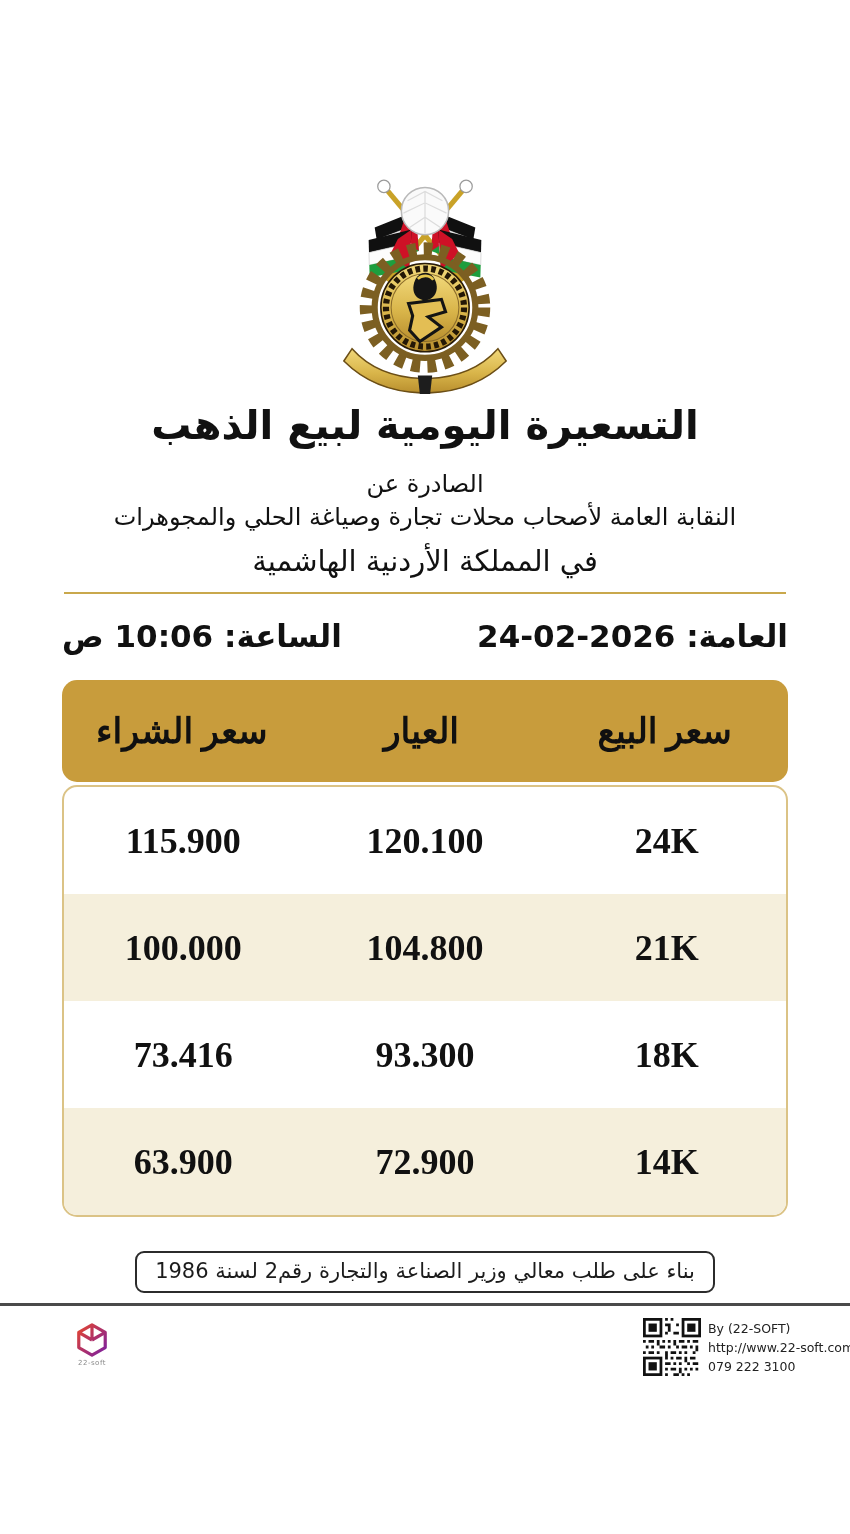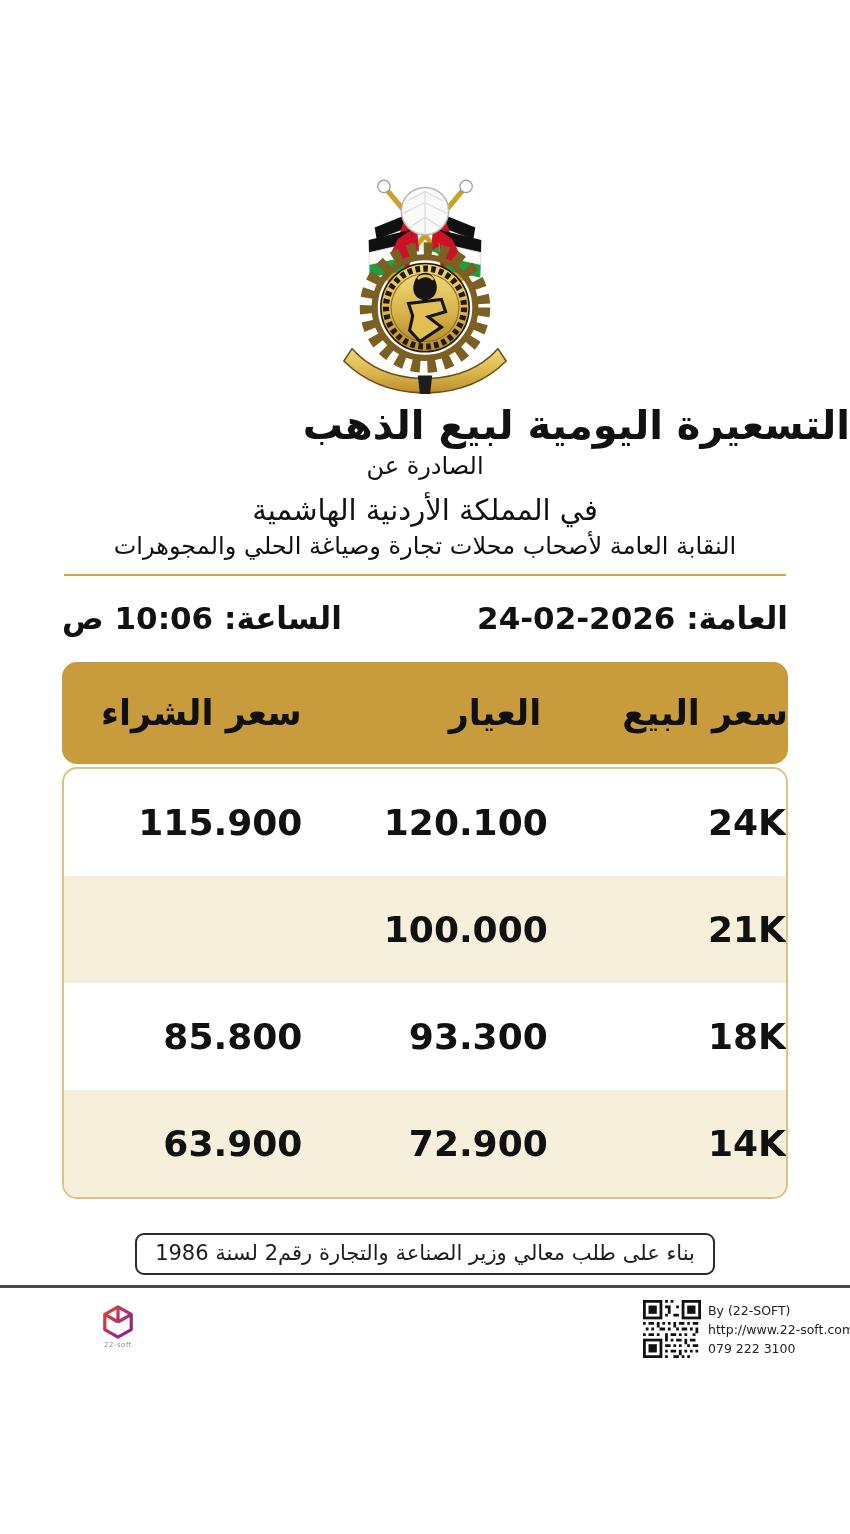--- a/index.html
+++ b/index.html
@@ -7,21 +7,21 @@
     width:850px;height:1534px;background:#ffffff;
     font-family:"DejaVu Sans","Liberation Sans",sans-serif;
     color:#111;position:relative;overflow:hidden;
   }
   .page{position:absolute;inset:0;}
 
   .emblem-wrap{width:200px;margin:172px auto 0;}
   .emblem-wrap svg{display:block;width:200px;height:226px;}
 
   .title{
-    margin:0;margin-top:0px;
+    margin:18px;margin-top:0px;text-align:center;
     font-size:40px;font-weight:bold;line-height:54px;letter-spacing:0;
   }
   .sub{text-align:center;}
   .sub1{margin-top:0;font-size:24px;}
   .sub2{margin-top:5px;font-size:24px;}
   .sub3{margin-top:13px;font-size:29px;}
   .gold-sep{
     width:722px;margin:14px auto 0;height:0;
     border-top:2px solid #C9A84C;
   }
@@ -38,39 +38,39 @@
     background:#C89C3C;border-radius:15px;height:102px;
     display:flex;align-items:center;
     font-size:35px;font-weight:bold;color:#101010;
   }
   .tbody{
     margin-top:3px;background:#fff;
     border:2px solid #DBC386;border-radius:15px;overflow:hidden;
   }
   .trow{height:107px;display:flex;align-items:center;font-size:36px;font-weight:bold;}
   .trow:nth-child(even){background:#F5EFDC;}
-  .cell{}
+  .cell{text-align:center;font-family:Liberation Serif, serif;}
   .c1{flex:0 0 33%;}
   .c2{flex:0 0 34%;}
   .c3{flex:0 0 33%;}
 
   .notebox{
     direction:rtl;width:fit-content;margin:34px auto 0;
     border:2px solid #2b2b2b;border-radius:9px;
     padding:6px 18px 8px;font-size:21px;color:#1c1c1c;
   }
   .bottomline{margin-top:10px;border-top:3px solid #4a4a4a;width:100%;}
 
   .credits{position:relative;height:150px;}
   .qr{position:absolute;left:643px;top:12px;width:58px;height:58px;}
   .credit-text{
     position:absolute;left:708px;top:14px;direction:ltr;
     font-size:12.5px;line-height:1.5;color:#222;white-space:nowrap;
   }
-  .brand{position:absolute;left:70px;top:16px;width:44px;text-align:center;margin-left:26px;}
+  .brand{position:absolute;left:70px;top:16px;width:44px;text-align:center;}
   .brand svg{width:34px;height:36px;display:block;margin:0 auto;}
   .brand-label{font-size:7px;color:#8a8a8a;margin-top:1px;letter-spacing:.5px;}
 </style>
 </head>
 <body>
 
 <div class="page">
 
   <div class="emblem-wrap">
     <svg viewBox="0 0 190 220" aria-hidden="true">
@@ -115,22 +115,22 @@
       <polygon points="79,128 111,124 115,136 98,141 111,151 90,165 80,154 83,140" fill="#E3BE54" stroke="#141414" stroke-width="3"></polygon>
 
       <path d="M24,172 C40,190 64,200 92,201 L91,215 C60,214 36,204 16,184 Z" fill="url(#gold)" stroke="#6b4e16" stroke-width="1.5"></path>
       <path d="M166,172 C150,190 126,200 98,201 L99,215 C130,214 154,204 174,184 Z" fill="url(#gold)" stroke="#6b4e16" stroke-width="1.5"></path>
       <polygon points="88,198 102,198 100,216 90,216" fill="#1d1d1d"></polygon>
     </svg>
   </div>
 
   <h1 class="title" dir="rtl">التسعيرة اليومية لبيع الذهب</h1>
   <div class="sub sub1" dir="rtl">الصادرة عن</div>
+  <div class="sub sub2" dir="rtl">النقابة العامة لأصحاب محلات تجارة وصياغة الحلي والمجوهرات</div>
   <div class="sub sub3" dir="rtl">في المملكة الأردنية الهاشمية</div>
-  <div class="sub sub2" dir="rtl">النقابة العامة لأصحاب محلات تجارة وصياغة الحلي والمجوهرات</div>
   <div class="gold-sep"></div>
 
   <div class="daterow">
     <div>
       <span>العامة:</span>
       <span class="ltr">24-02-2026</span>
     </div>
     <div>
       <span>الساعة:</span>
       <span>10:06 ص</span>
@@ -144,26 +144,27 @@
       <div class="cell c3">سعر الشراء</div>
     </div>
     <div class="tbody">
       <div class="trow">
         <div class="cell c1">24K</div>
         <div class="cell c2">120.100</div>
         <div class="cell c3">115.900</div>
       </div>
       <div class="trow">
         <div class="cell c1">21K</div>
+        <div class="cell c2">104.800</div>
         <div class="cell c3">100.000</div>
       </div>
       <div class="trow">
         <div class="cell c1">18K</div>
         <div class="cell c2">93.300</div>
-        <div class="cell c3">85.800</div>
+        <div class="cell c3">73.416</div>
       </div>
       <div class="trow">
         <div class="cell c1">14K</div>
         <div class="cell c2">72.900</div>
         <div class="cell c3">63.900</div>
       </div>
     </div>
   </div>
 
   <div class="notebox">بناء على طلب معالي وزير الصناعة والتجارة رقم2 لسنة 1986</div>

